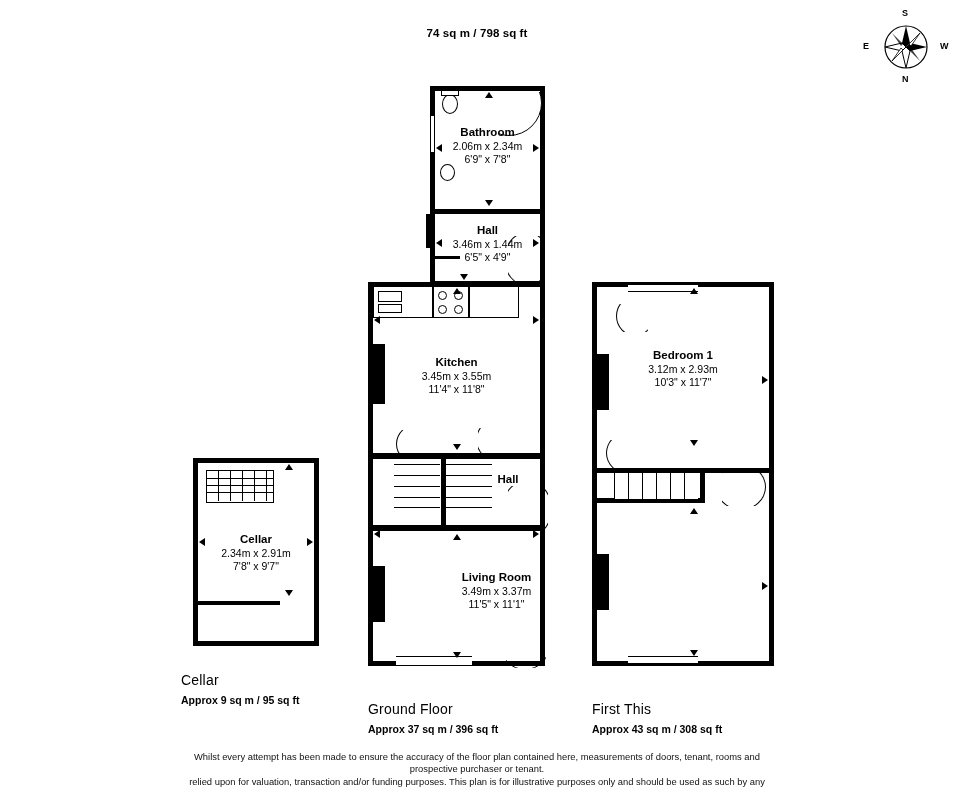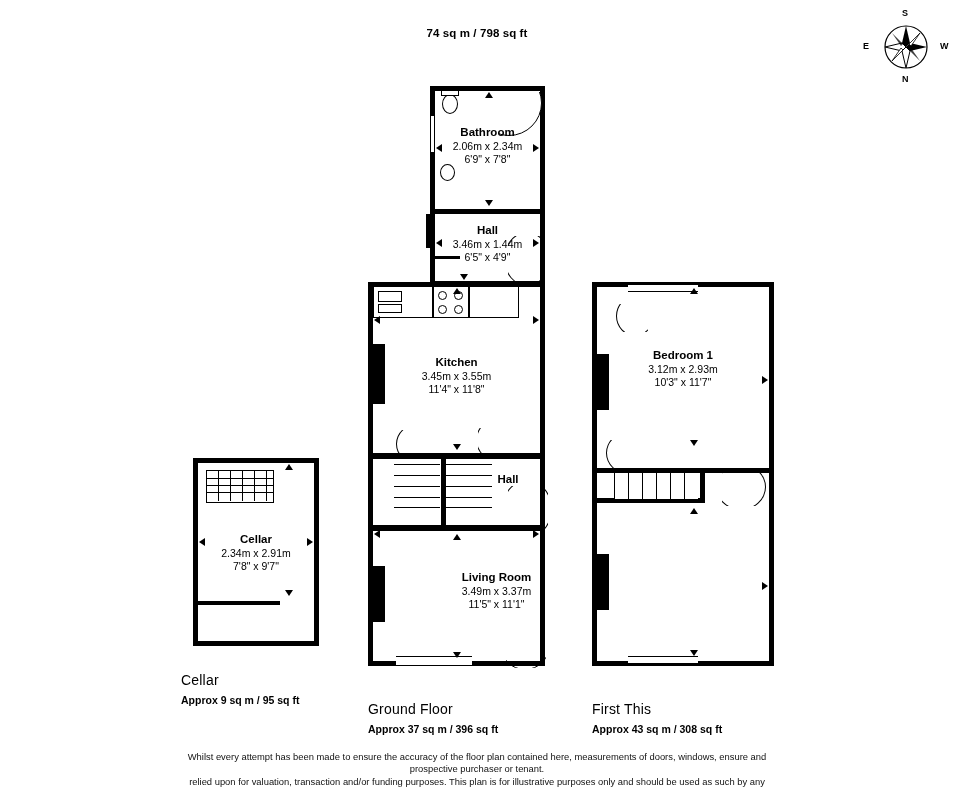--- a/index.html
+++ b/index.html
@@ -339,16 +339,16 @@
   <div class="arrow up" style="left:98px;  top:226px;"></div>
   <div class="arrow down" style="left:98px;  top:368px;"></div>
 </div>
 
 <div class="floor-caption" style="left:592px; top:701px; width:240px;">
   <div class="t">First This</div>
   <div class="s">Approx 43 sq m / 308 sq ft</div>
 </div>
 
 <div id="disclaimer" class="abs">
-  <div>Whilst every attempt has been made to ensure the accuracy of the floor plan contained here, measurements of doors, windows, ensure and</div>
+  <div>Whilst every attempt has been made to ensure the accuracy of the floor plan contained here, measurements of doors, tenant, rooms and</div>
   <div>prospective purchaser or tenant.</div>
   <div>relied upon for valuation, transaction and/or funding purposes. This plan is for illustrative purposes only and should be used as such by any</div>
 </div>
 
 </body></html>

